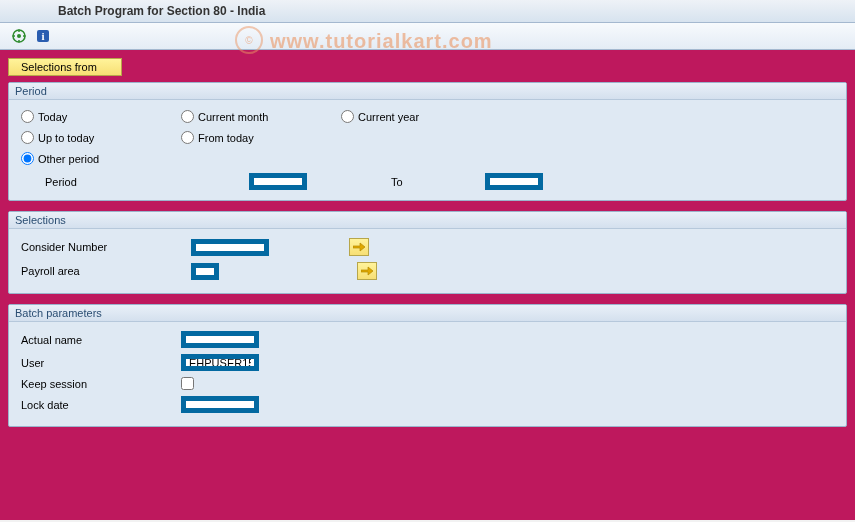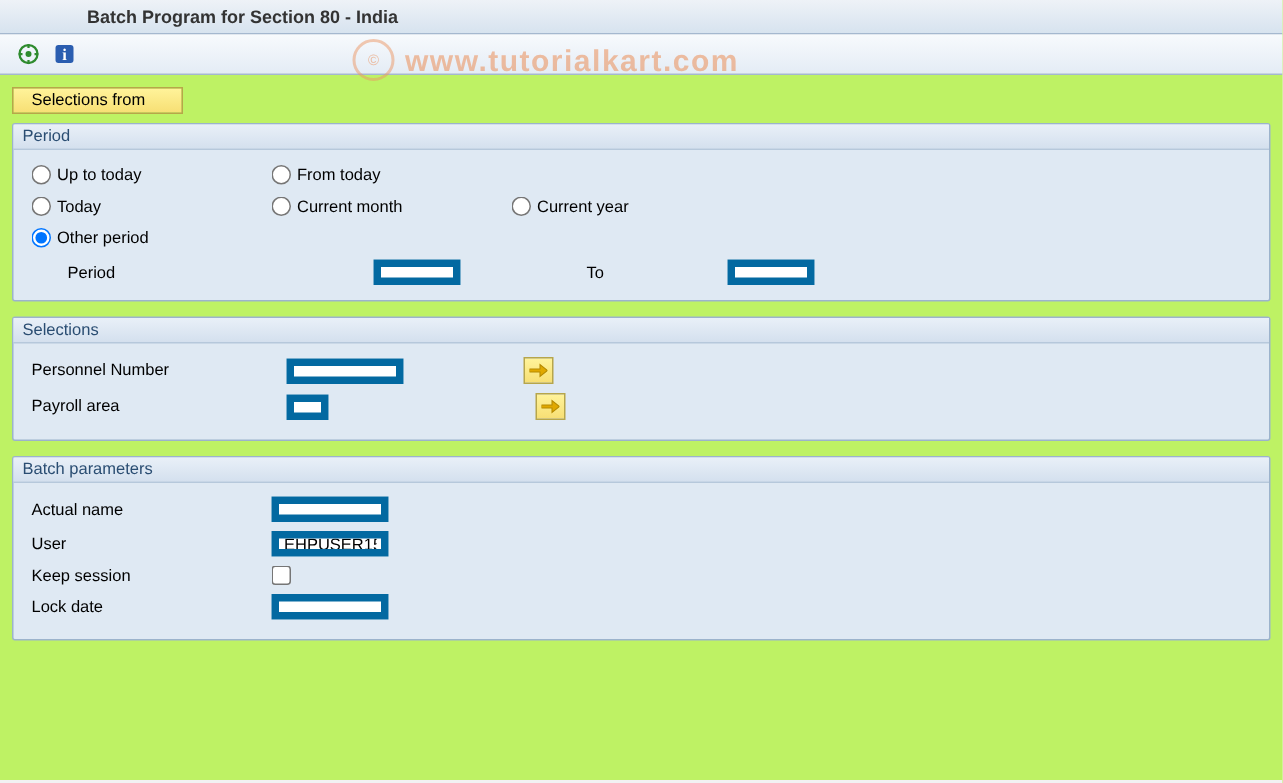--- a/index.html
+++ b/index.html
@@ -3,21 +3,21 @@
   <meta charset="utf-8">
   <style>
     * { box-sizing: border-box; margin: 0; padding: 0; }
     body { font-family: Arial, sans-serif; font-size: 11px; background: #f2f2f2; width: 855px; height: 522px; overflow: hidden; position: relative; }
     .titlebar { background: linear-gradient(to bottom, #eef2f7, #d7e3ef); border-bottom: 1px solid #a4b8cf; padding: 4px 10px; }
     .titlebar h1 { font-size: 12px; font-weight: bold; color: #333; margin-left: 48px; }
     .toolbar { background: linear-gradient(to bottom, #f7fafd, #e4ecf5); border-bottom: 1px solid #a4b8cf; padding: 4px 10px; display:flex; align-items:center; gap:6px;}
     .toolbar .icon-btn { width:18px; height:18px; display:inline-flex; align-items:center; justify-content:center; cursor:pointer;}
     .watermark { position:absolute; top:30px; left:230px; color: rgba(235,150,100,0.6); font-size:20px; font-weight:bold; letter-spacing:1px; pointer-events:none;}
     .wm-circle { position:absolute; top:26px; left:235px; width:28px;height:28px; border:2px solid rgba(235,150,100,0.5); border-radius:50%; pointer-events:none; font-size:10px; display:flex;align-items:center;justify-content:center; color:rgba(235,150,100,0.6);}
-    .content { padding: 8px; background:#bef264; height: calc(100% - 52px); }
+    .content { padding: 8px; background:#be185d; height: calc(100% - 52px); }
     .sel-from-btn { background: linear-gradient(to bottom,#fff39a,#f7df74); border:1px solid #b7a64a; padding:2px 24px 2px 12px; font-size:11px; cursor:pointer; margin-bottom:6px; display:inline-block;}
     .groupbox { border:1px solid #9cb3cc; background:#dfe9f3; margin-bottom:10px; border-radius:2px;}
     .groupbox-title { font-size:11px; color:#2a4d72; background: linear-gradient(to bottom,#e9f0f8,#d4e0ee); padding:2px 6px; border-bottom:1px solid #b6c8db;}
     .groupbox-body { padding:6px 12px 10px; }
     .period-row { display:flex; gap:30px; padding:4px 0;}
     .radio-wrap { display:flex; align-items:center; gap:4px; min-width:130px; cursor:pointer;}
     .radio-wrap input { cursor:pointer;}
     .period-input-row { display:flex; align-items:center; padding:4px 0 0 24px; gap:12px;}
     .period-input-row label { min-width: 60px; }
     .txt { background:#fff; border:5px solid #0369a1; height:17px; padding:1px 3px; font-size:11px;}
@@ -64,39 +64,39 @@
 <div class="content">
 
   <button class="sel-from-btn">Selections from</button>
 
   <div class="groupbox">
     <div class="groupbox-title">Period</div>
     <div class="groupbox-body">
       <div class="period-row">
         <label class="radio-wrap">
             <input type="radio" name="period" style="">
-            <span>Up to today</span>
-          </label>
-        <label class="radio-wrap">
-            <input type="radio" name="period" style="">
-            <span>From today</span>
-          </label>
-      </div>
-      <div class="period-row">
-        <label class="radio-wrap">
-            <input type="radio" name="period" style="">
             <span>Today</span>
           </label>
         <label class="radio-wrap">
             <input type="radio" name="period" style="">
             <span>Current month</span>
           </label>
         <label class="radio-wrap">
             <input type="radio" name="period" style="">
             <span>Current year</span>
+          </label>
+      </div>
+      <div class="period-row">
+        <label class="radio-wrap">
+            <input type="radio" name="period" style="">
+            <span>Up to today</span>
+          </label>
+        <label class="radio-wrap">
+            <input type="radio" name="period" style="">
+            <span>From today</span>
           </label>
       </div>
       <div class="period-row">
         <label class="radio-wrap">
             <input type="radio" name="period" checked="" style="">
             <span>Other period</span>
           </label>
       </div>
       <div class="period-input-row">
         <label>Period</label>
@@ -107,21 +107,21 @@
         <span style="width:10px;"></span>
         <input class="txt w60" type="text" value="" style="">
       </div>
     </div>
   </div>
 
   <div class="groupbox">
     <div class="groupbox-title">Selections</div>
     <div class="groupbox-body">
       <div class="sel-row">
-        <span class="lbl">Personnel Number</span>
+        <span class="lbl">Consider Number</span>
         <input class="txt w80" type="text" value="" style="">
         <span class="arrow-btn">
           <svg width="12" height="10" viewBox="0 0 12 10">
               <path d="M0 4h7V1l5 4-5 4V6H0z" fill="#e0a800" stroke="#b58a00" stroke-width="0.7"></path>
             </svg>
         </span>
       </div>
       <div class="sel-row">
         <span class="lbl">Payroll area</span>
         <input class="txt w30" type="text" value="" style="">

